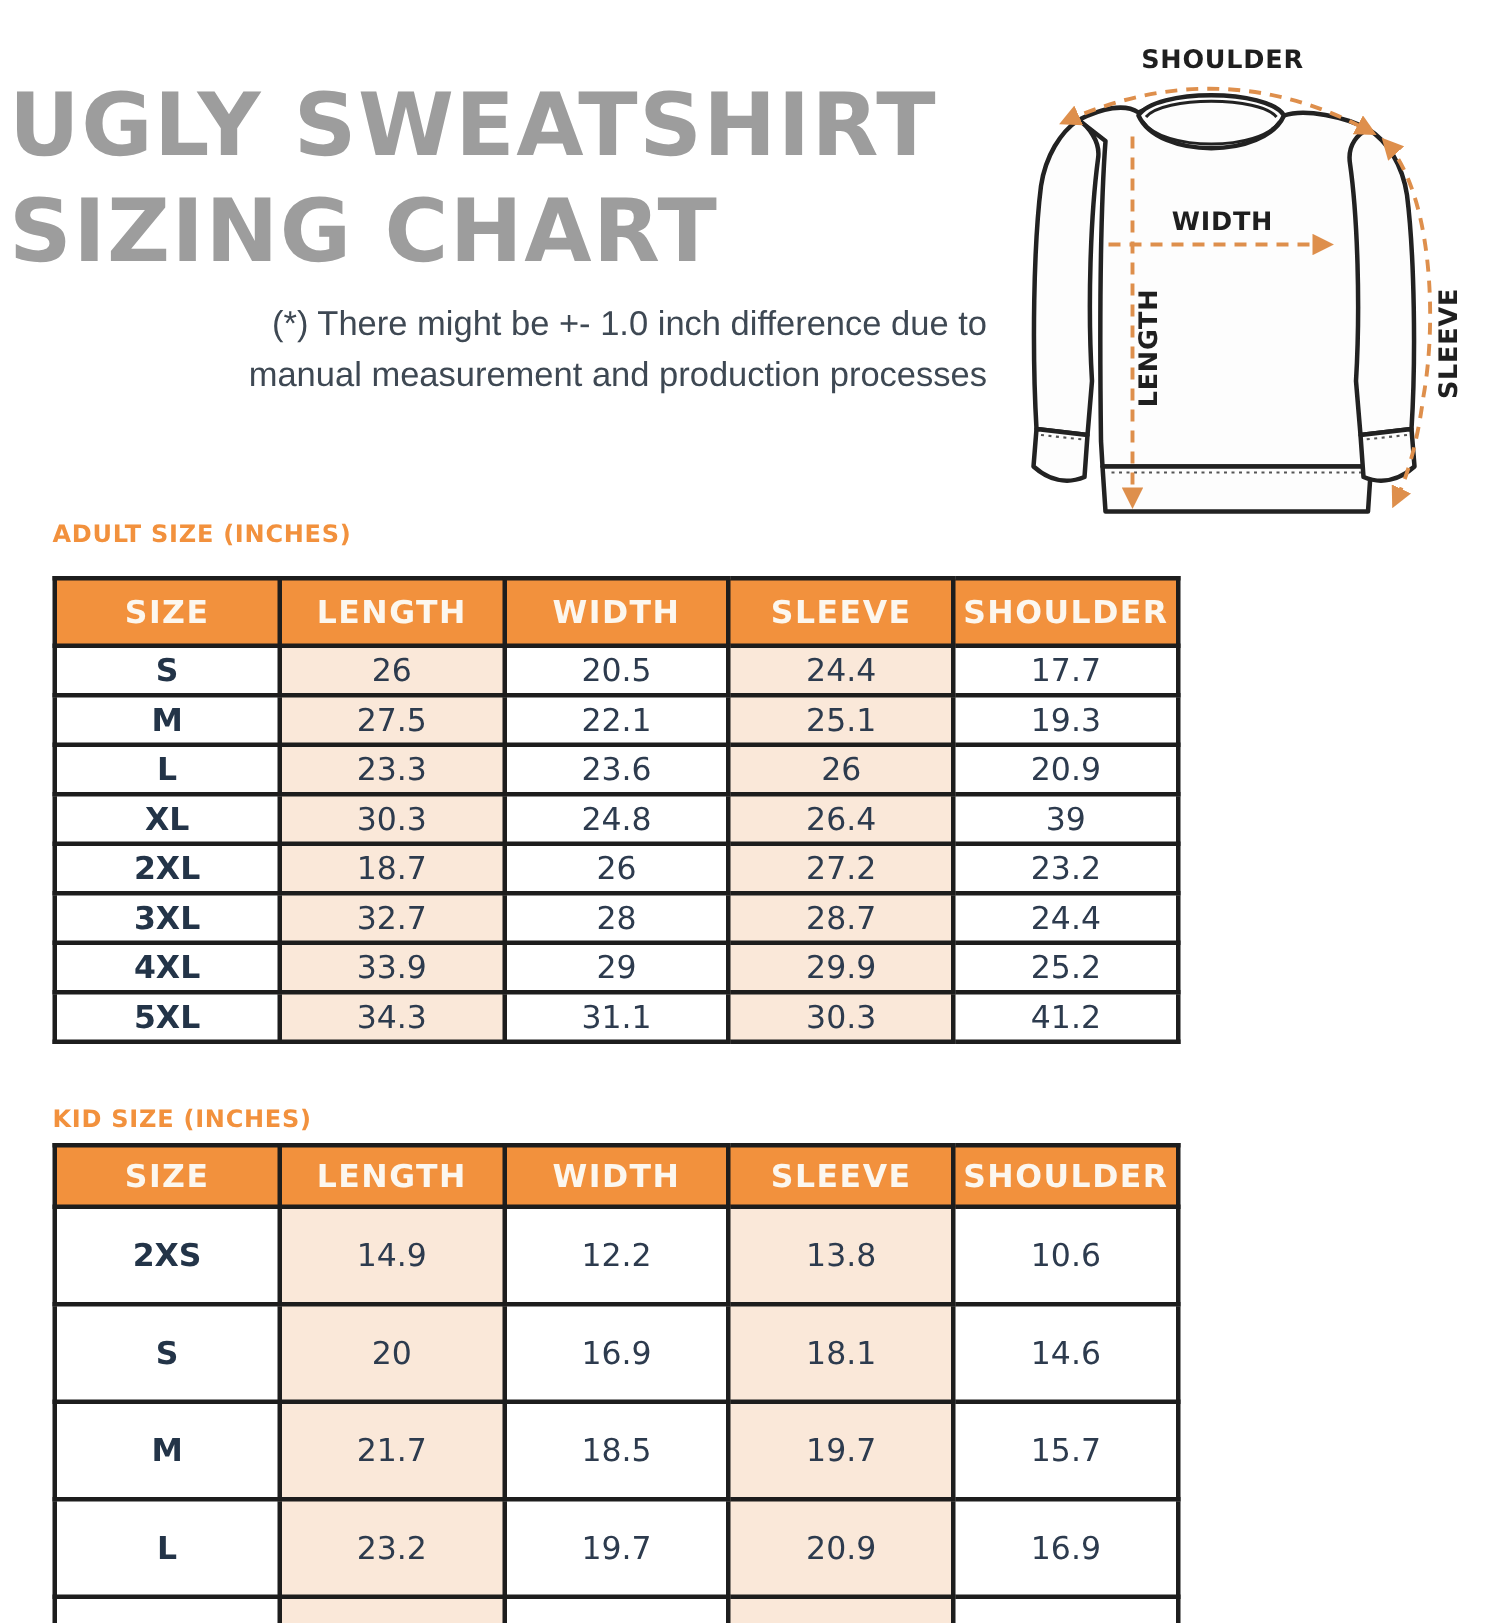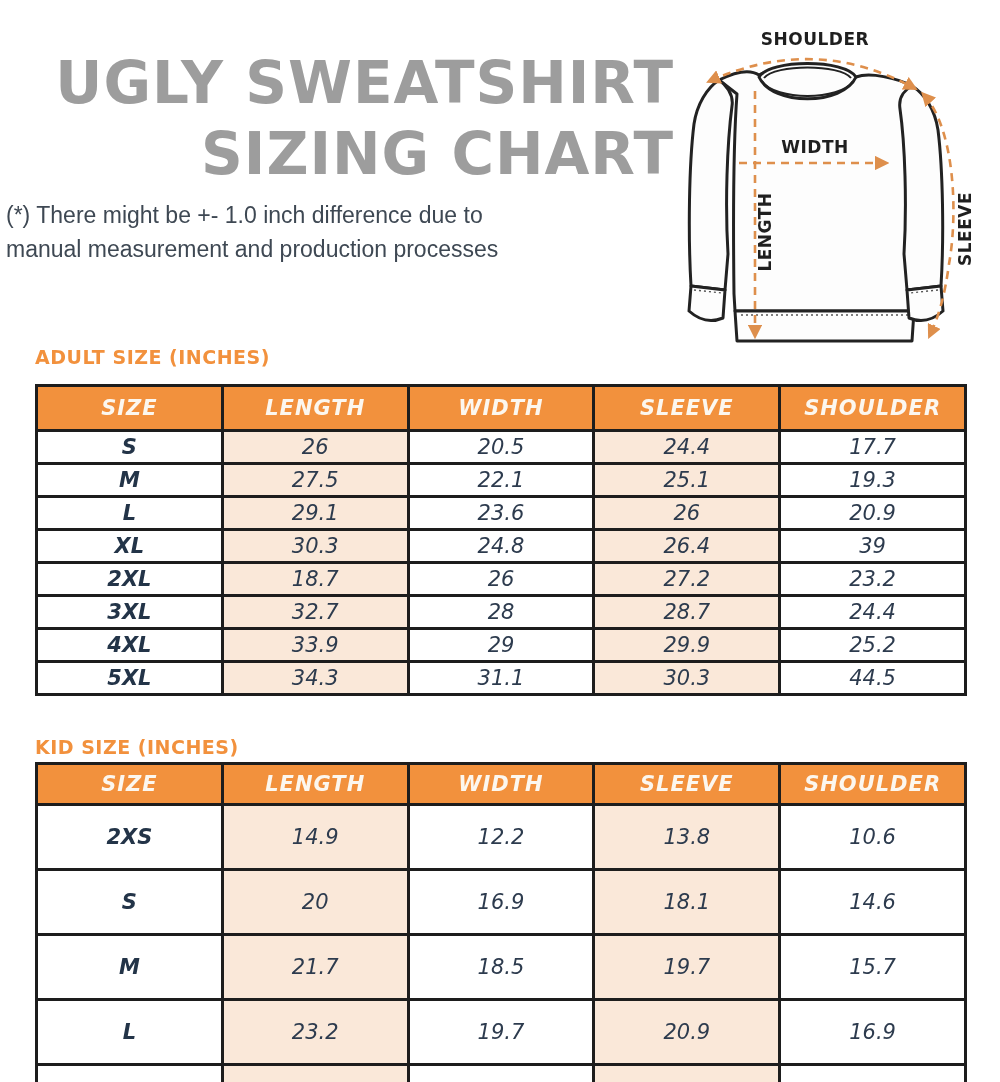--- a/index.html
+++ b/index.html
@@ -1,33 +1,33 @@
 <!DOCTYPE html>
 <html><head>
 <meta charset="utf-8">
 <style>
   html,body{margin:0;padding:0;background:#ffffff;}
   .page{position:relative;width:1000px;height:1082px;background:#ffffff;overflow:hidden;
         font-family:"DejaVu Sans","Liberation Sans",sans-serif;}
 
   
-  .big-title{position:absolute;left:6px;top:48px;width:668px;text-align:right;
+  .big-title{position:absolute;left:6px;top:48px;width:668px;text-align:left;
              font-weight:bold;color:#9d9d9d;font-size:58px;line-height:71px;letter-spacing:1px;}
-  .note{position:absolute;left:6px;top:198px;width:652px;text-align:left;
+  .note{position:absolute;left:6px;top:198px;width:652px;text-align:right;
         color:#3e4853;font-size:23px;line-height:34px;font-family:"Liberation Sans",sans-serif;}
   .diagram{position:absolute;left:665px;top:14px;}
 
   
-  .section-title{position:absolute;left:35px;color:#f2913d;font-size:19px;font-weight:bold;letter-spacing:.5px;}
+  .section-title{position:absolute;left:35px;color:#f2913d;font-size:16px;font-weight:bold;letter-spacing:.5px;}
   .section-title.adult{top:346px;}
   .section-title.kid{top:724px;margin-top:12px;}
 
   
-  table.tbl{position:absolute;left:35px;width:932px;border-collapse:collapse;table-layout:fixed;
-            border:1px solid #d946ef;font-style:italic;}
+  table.tbl{position:absolute;left:35px;width:752px;border-collapse:collapse;table-layout:fixed;
+            border:1px solid #d946ef;}
   table.tbl.adult{top:384px;}
   table.tbl.kid{top:762px;}
   .tbl th,.tbl td{border:3px solid #1d1d1d;text-align:center;vertical-align:middle;}
   .tbl th{background:#f2913d;color:#fcf7ef;font-size:21px;font-weight:bold;letter-spacing:1px;}
   .tbl.adult th{padding:9px 2px;}
   .tbl.kid th{padding:7px 2px;}
   .tbl td{color:#2d3b4e;font-size:21px;}
   .tbl.adult td{padding:3px 2px;}
   .tbl.kid td{padding:19px 2px;}
   .tbl td:first-child{font-weight:bold;color:#233448;}
@@ -124,21 +124,21 @@
       </tr>
       <tr>
         <td>M</td>
         <td>27.5</td>
         <td>22.1</td>
         <td>25.1</td>
         <td>19.3</td>
       </tr>
       <tr>
         <td>L</td>
-        <td>29.1</td>
+        <td>23.3</td>
         <td>23.6</td>
         <td>26</td>
         <td>20.9</td>
       </tr>
       <tr>
         <td>XL</td>
         <td>30.3</td>
         <td>24.8</td>
         <td>26.4</td>
         <td>39</td>
@@ -162,21 +162,21 @@
         <td>33.9</td>
         <td>29</td>
         <td>29.9</td>
         <td>25.2</td>
       </tr>
       <tr>
         <td>5XL</td>
         <td>34.3</td>
         <td>31.1</td>
         <td>30.3</td>
-        <td>44.5</td>
+        <td>41.2</td>
       </tr>
     </tbody>
   </table>
 
   <div class="section-title kid">KID SIZE (INCHES)</div>
 
   <table class="tbl kid">
     <colgroup>
         <col style="width:20%">
         <col style="width:20%">

